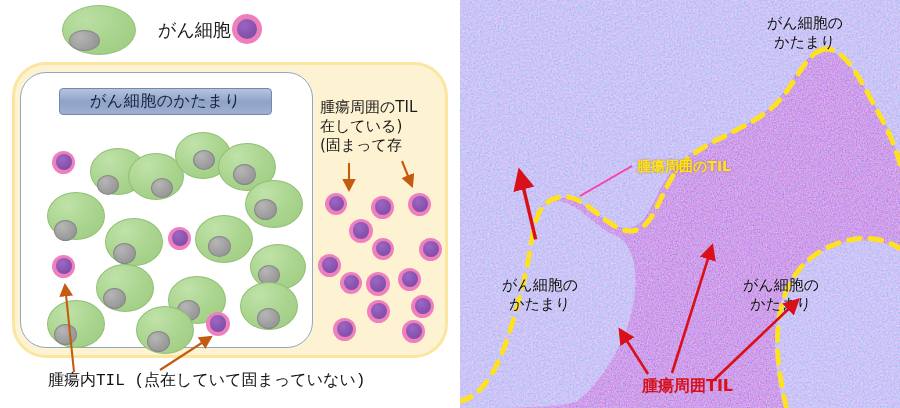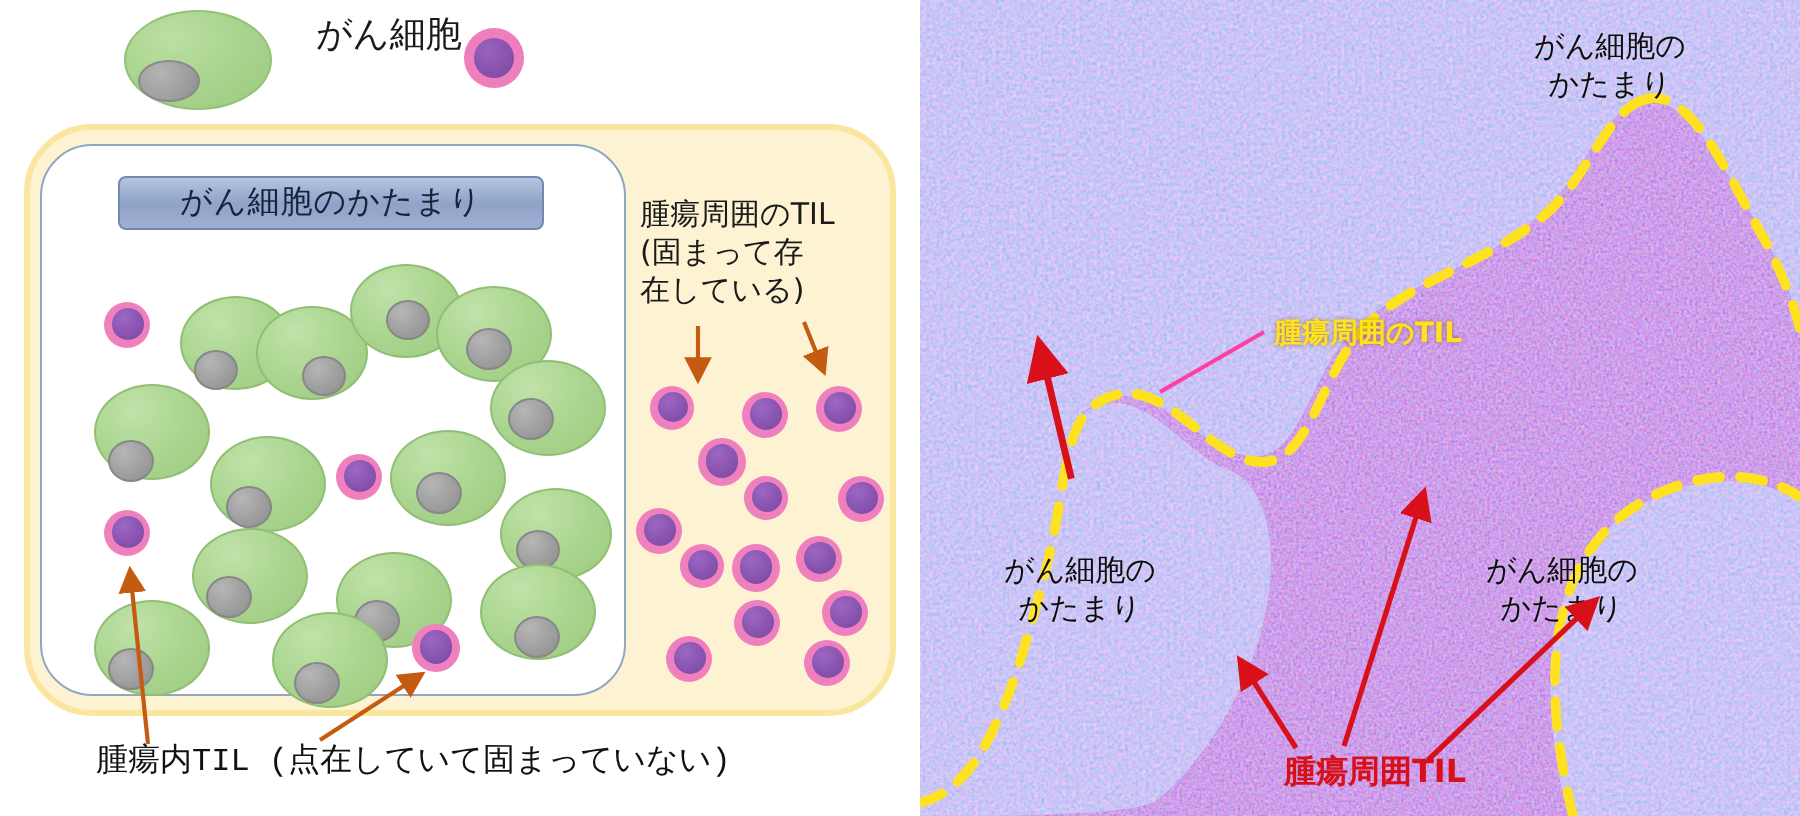--- a/index.html
+++ b/index.html
@@ -13,21 +13,21 @@
     font-family: "Liberation Sans", sans-serif;
   }
   .abs { position: absolute; }
 
   
   #left-panel { left: 0; top: 0; width: 460px; height: 408px; }
 
   
   #legend { left: 0; top: 0; width: 460px; height: 58px; }
 
-  .legend-item { position: absolute; display: flex; }
+  .legend-item { position: absolute; display: flex; align-items: center; }
 
   .cancer-cell-glyph {
     position: relative;
     border-radius: 50%;
     background: radial-gradient(ellipse at 32% 28%, #bcdfa4 0%, #a9d48e 48%, #9cc97f 100%);
     border: 1px solid #93c277;
     box-sizing: border-box;
   }
   .cancer-cell-glyph::after {
     content: "";
@@ -261,22 +261,22 @@
       </marker>
     </defs>
     <path d="M74,372 L65,285" stroke="#c55a11" stroke-width="2.1" fill="none" marker-end="url(#orangeArrow)"></path>
     <path d="M160,370 L211,337" stroke="#c55a11" stroke-width="2.1" fill="none" marker-end="url(#orangeArrow)"></path>
     <path d="M349,163 L349,190" stroke="#c55a11" stroke-width="2.1" fill="none" marker-end="url(#orangeArrowDown)"></path>
     <path d="M402,161 L412,186" stroke="#c55a11" stroke-width="2.1" fill="none" marker-end="url(#orangeArrowDown)"></path>
   </svg>
 
   <div id="peri-label" class="abs">
     <div>腫瘍周囲のTIL</div>
+    <div>在している)</div>
     <div>(固まって存</div>
-    <div>在している)</div>
   </div>
 
   <div id="intra-label" class="abs">腫瘍内TIL (点在していて固まっていない)</div>
 </div>
 
 <div id="right-panel" class="abs">
 
   <div id="histo">
     <svg class="tex" viewBox="0 0 407 358" preserveAspectRatio="none">
       <defs>

